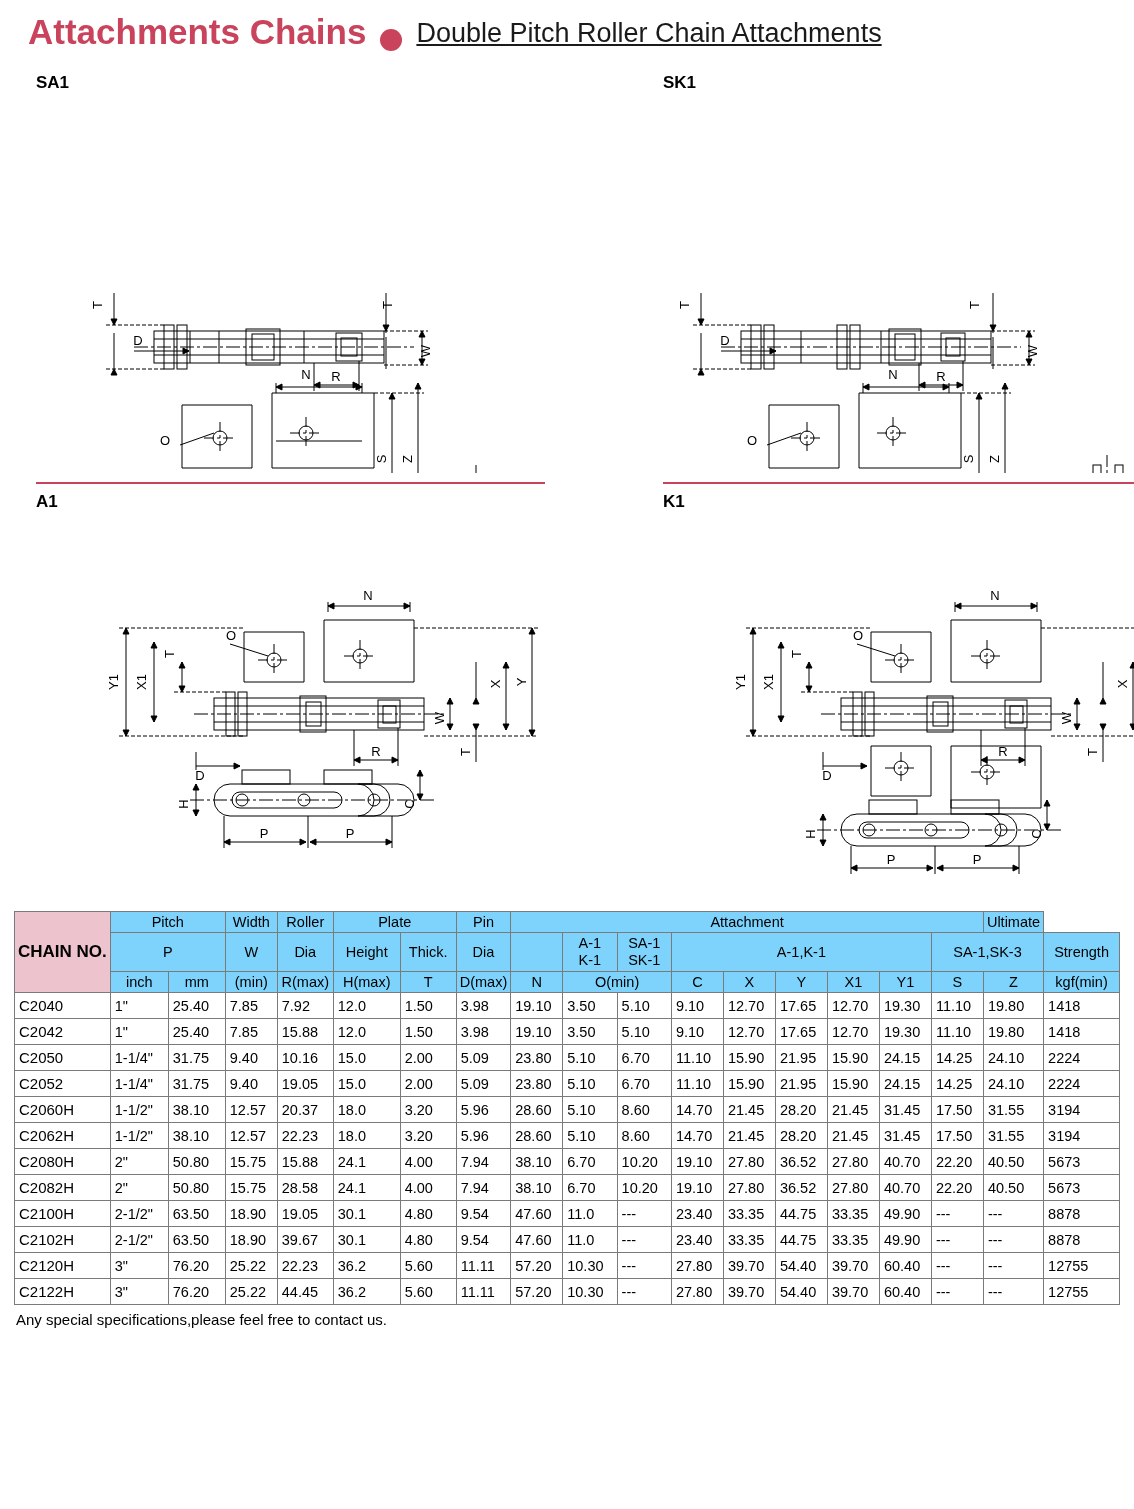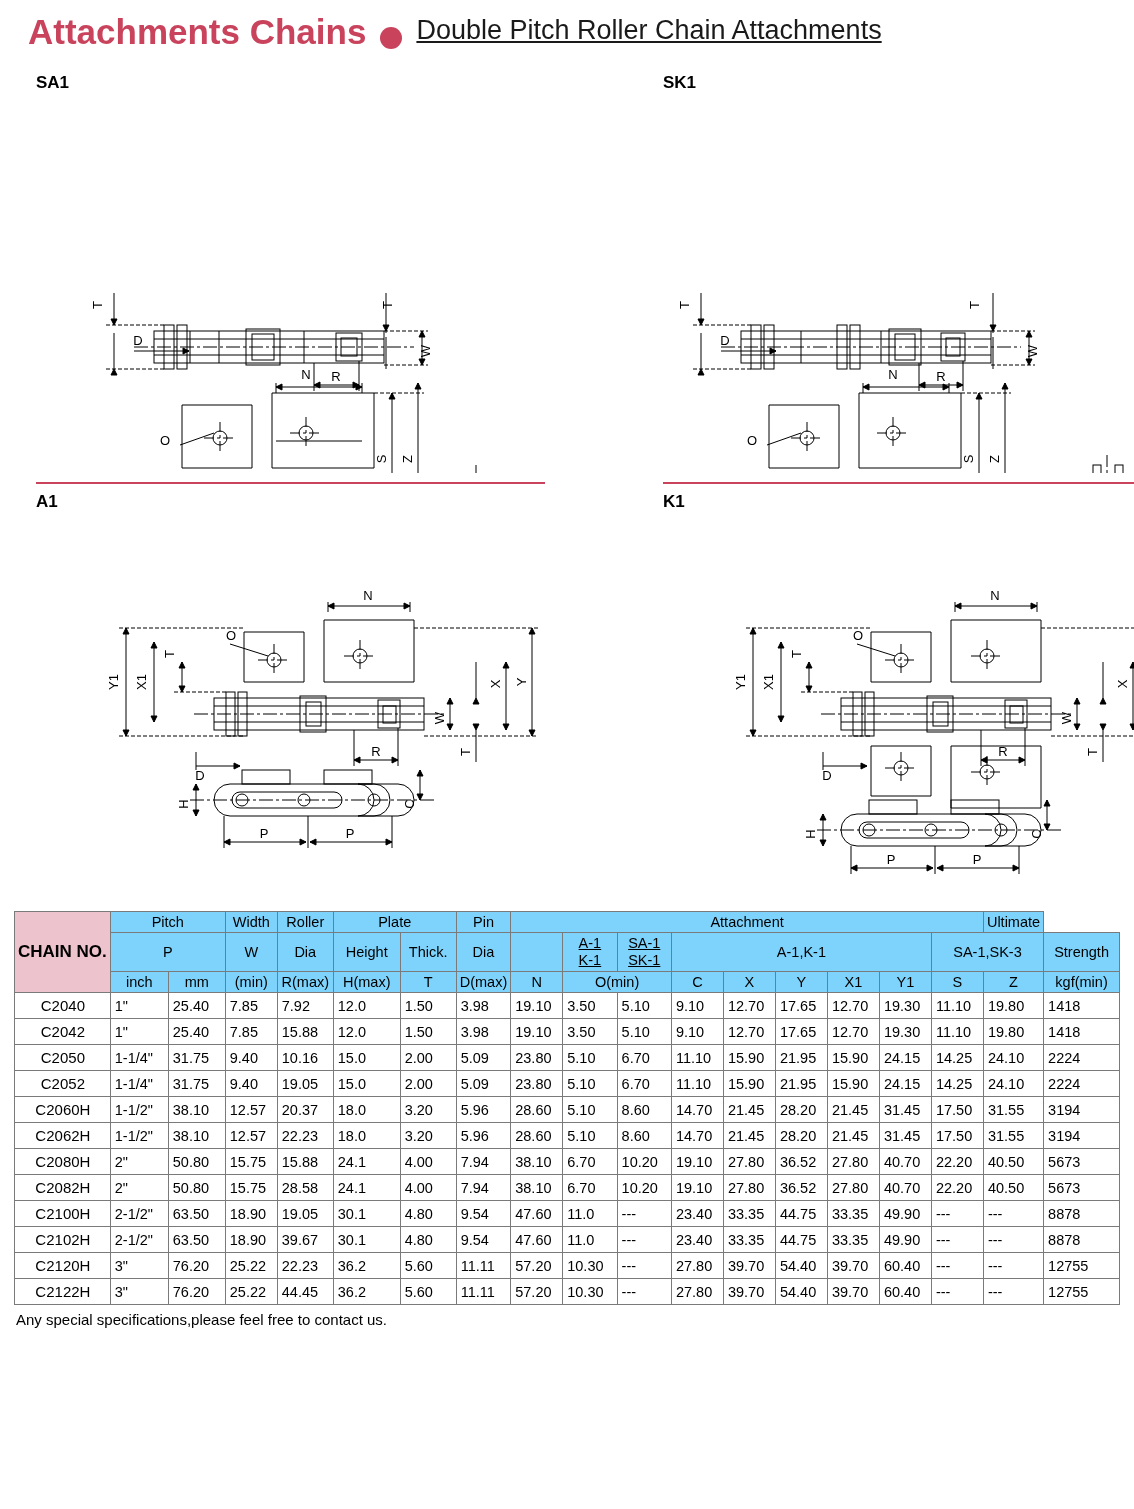--- a/index.html
+++ b/index.html
@@ -7,21 +7,21 @@
     margin: 0;
     width: 1134px;
     height: 1509px;
     background: #ffffff;
     font-family: "Liberation Sans", sans-serif;
     color: #000;
   }
   .page { position: relative; width: 1134px; height: 1509px; padding: 0 14px; }
 
   
-  .header { display: flex; align-items: flex-start; padding: 14px 8px 0 14px; }
+  .header { display: flex; align-items: flex-end; padding: 14px 8px 0 14px; }
   .header-title {
     font-size: 35px;
     font-weight: bold;
     color: #c9435c;
     letter-spacing: 0px;
     line-height: 1.05;
     white-space: nowrap;
   }
   .header-dot {
     width: 22px; height: 22px; border-radius: 50%;
@@ -70,34 +70,34 @@
     font-weight: normal;
     font-size: 14.5px;
     line-height: 1.15;
   }
   table.spec thead th.chainno {
     font-weight: bold;
     font-size: 17px;
     background: #edc3cd;
   }
   table.spec tbody td.chain {
-    text-align: center;
+    text-align: left;
     padding-left: 4px;
     font-size: 15px;
   }
   table.spec tbody td {
     height: 26px;
     text-align: left;
     padding-left: 4px;
   }
   .note {
     font-size: 15px;
     margin: 6px 0 0 2px;
   }
-  .two-line { line-height: 1.12; text-decoration: underline; }
+  .two-line { line-height: 1.12; }
 </style>
 </head>
 <body>
 
 <div class="page">
 
   <div class="header">
     <div class="header-title">Attachments Chains</div>
     <div class="header-dot"></div>
     <div class="header-sub">Double Pitch Roller Chain Attachments</div>

